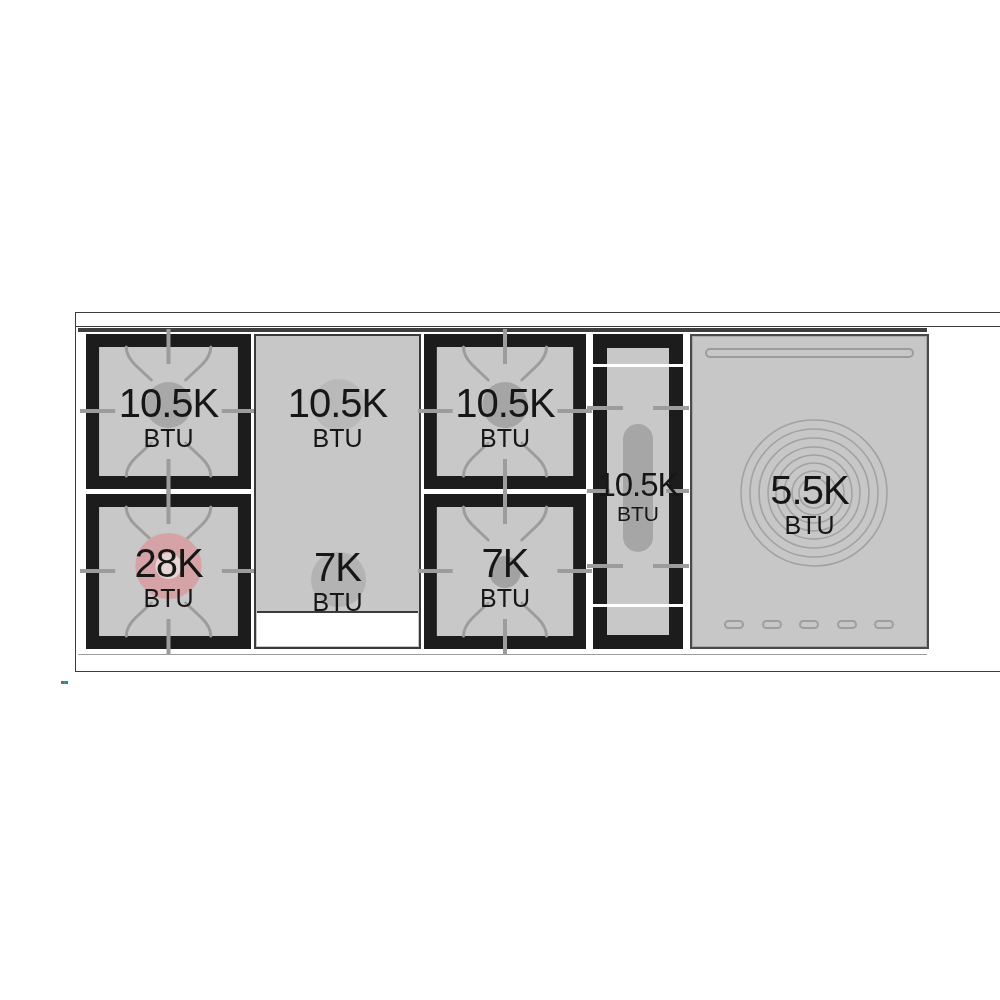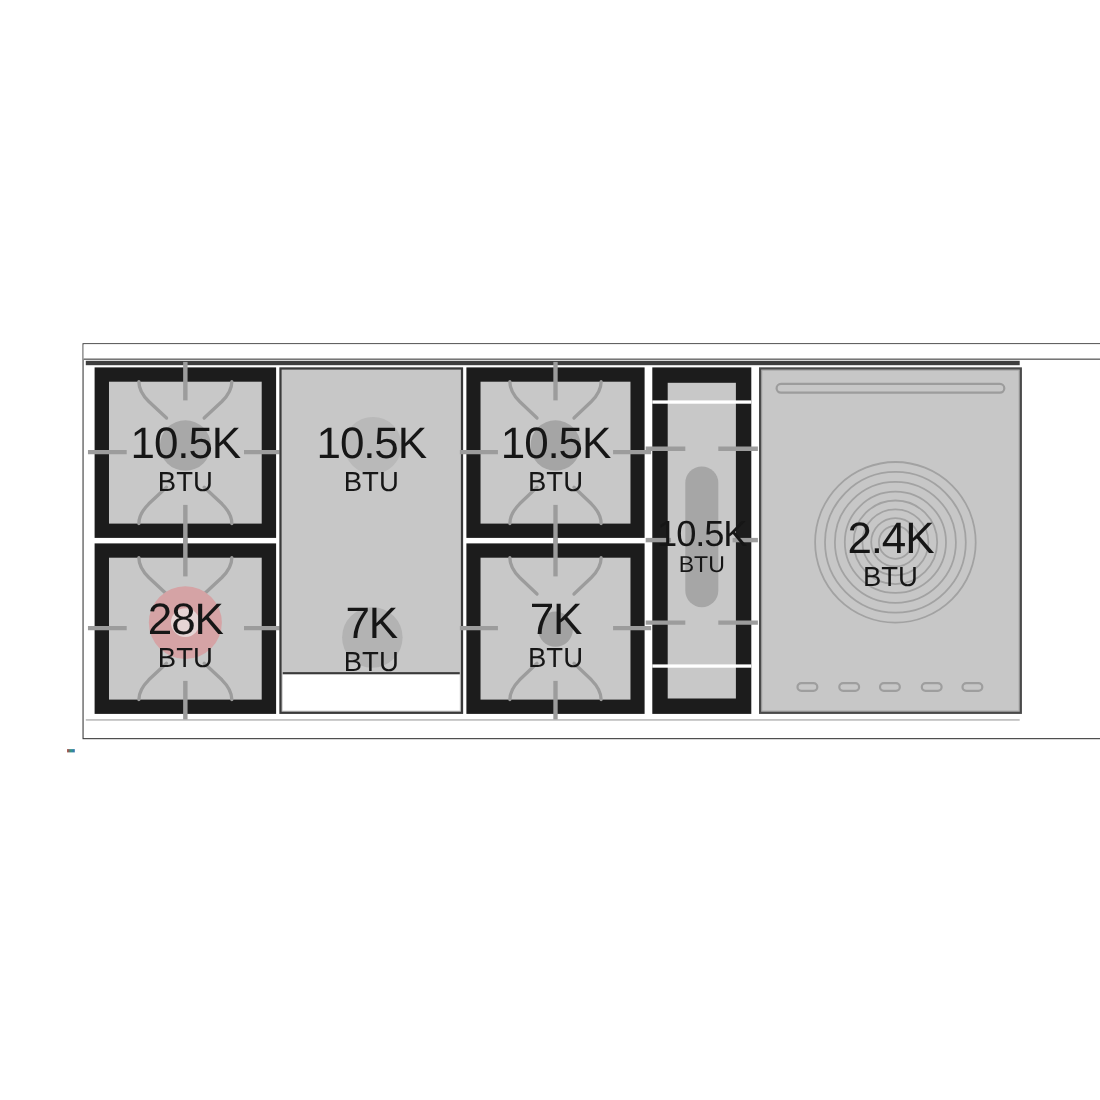--- a/index.html
+++ b/index.html
@@ -185,21 +185,21 @@
             <circle cx="122" cy="157" r="64"></circle>
             <circle cx="122" cy="157" r="55"></circle>
             <circle cx="122" cy="157" r="46"></circle>
             <circle cx="122" cy="157" r="38"></circle>
             <circle cx="122" cy="157" r="30"></circle>
             <circle cx="122" cy="157" r="22"></circle>
             <circle cx="122" cy="157" r="15"></circle>
           </g>
         </svg>
         <div class="lbl" style="top:134px;">
-          <span class="v">2.4K</span>
+          <span class="v">5.5K</span>
           <span class="u">BTU</span>
         </div>
         <div class="dash" style="left:32px;"></div>
         <div class="dash" style="left:70px;"></div>
         <div class="dash" style="left:107px;"></div>
         <div class="dash" style="left:145px;"></div>
         <div class="dash" style="left:182px;"></div>
       </div>
 
     </div>

